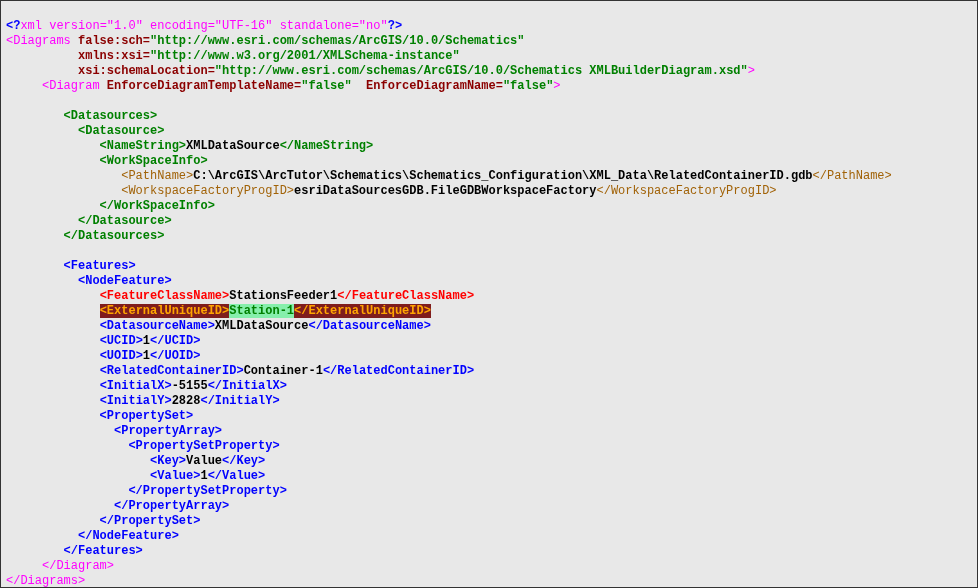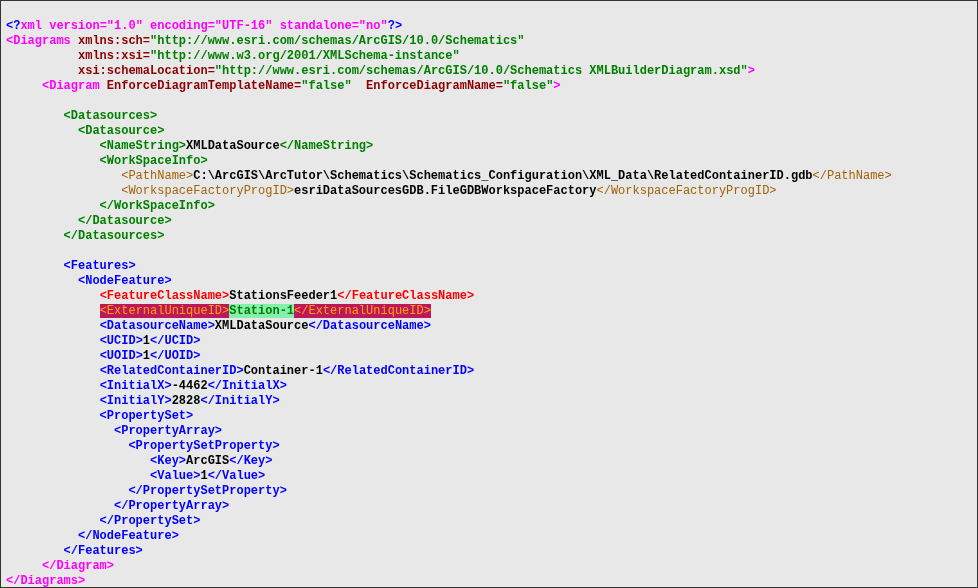--- a/index.html
+++ b/index.html
@@ -12,35 +12,35 @@
       height: 588px;
       box-sizing: border-box;
       border: 1px solid #333;
     }
     .code-container {
       padding: 3px 5px;
       line-height: 15px;
       white-space: pre;
     }
     .blue { color: #0000FF; font-weight: bold; }
-    .magenta { color: #FF00FF; font-weight: bold; }
+    .magenta { color: #FF00FF; font-weight: normal; }
     .darkred { color: #8B0000; font-weight: bold; }
     .green { color: #008000; font-weight: bold; }
     .black { color: #000000; font-weight: bold; font-family: Liberation Mono, monospace; }
     .red { color: #FF0000; font-weight: bold; }
     .brown { color: #a16207; font-weight: normal; }
-    .highlighted { color: #FFA500; background-color: #be185d; font-weight: normal; }
+    .highlighted { color: #FFA500; background-color: #7f1d1d; font-weight: bold; }
     .highlighted-txt { color: #008000; background-color: #86efac; font-weight: bold; }
   </style>
 </head>
 <body>
 
 <div class="code-container">
 <span class="blue">&lt;?</span><span class="magenta">xml</span><span class="darkred"> </span><span class="magenta">version="1.0" encoding="UTF-16" standalone="no"</span><span class="blue">?&gt;</span>
-<span class="magenta">&lt;Diagrams</span><span class="darkred"> xmlns:sch=</span><span class="green">"http://www.esri.com/schemas/ArcGIS/10.0/Schematics"</span>
+<span class="magenta">&lt;Diagrams</span><span class="darkred"> false:sch=</span><span class="green">"http://www.esri.com/schemas/ArcGIS/10.0/Schematics"</span>
 <span class="darkred">          xmlns:xsi=</span><span class="green">"http://www.w3.org/2001/XMLSchema-instance"</span>
 <span class="darkred">          xsi:schemaLocation=</span><span class="green">"http://www.esri.com/schemas/ArcGIS/10.0/Schematics XMLBuilderDiagram.xsd"</span><span class="magenta">&gt;</span>
 <span>     </span><span class="magenta">&lt;Diagram</span><span class="darkred"> EnforceDiagramTemplateName=</span><span class="green">"false"</span><span class="darkred">  EnforceDiagramName=</span><span class="green">"false"</span><span class="magenta">&gt;</span>
 
 <span class="green">        &lt;Datasources&gt;</span>
 <span class="green">          &lt;Datasource&gt;</span>
 <span class="green">             &lt;NameString&gt;</span><span class="black">XMLDataSource</span><span class="green">&lt;/NameString&gt;</span>
 <span class="green">             &lt;WorkSpaceInfo&gt;</span>
 <span>                </span><span class="brown">&lt;PathName&gt;</span><span class="black">C:\ArcGIS\ArcTutor\Schematics\Schematics_Configuration\XML_Data\RelatedContainerID.gdb</span><span class="brown">&lt;/PathName&gt;</span>
 <span>                </span><span class="brown">&lt;WorkspaceFactoryProgID&gt;</span><span class="black">esriDataSourcesGDB.FileGDBWorkspaceFactory</span><span class="brown">&lt;/WorkspaceFactoryProgID&gt;</span>
@@ -49,26 +49,26 @@
 <span class="green">        &lt;/Datasources&gt;</span>
 
 <span class="blue">        &lt;Features&gt;</span>
 <span class="blue">          &lt;NodeFeature&gt;</span>
 <span>             </span><span class="red">&lt;FeatureClassName&gt;</span><span class="black">StationsFeeder1</span><span class="red">&lt;/FeatureClassName&gt;</span>
 <span>             </span><span class="highlighted">&lt;ExternalUniqueID&gt;</span><span class="highlighted-txt">Station-1</span><span class="highlighted">&lt;/ExternalUniqueID&gt;</span>
 <span>             </span><span class="blue">&lt;DatasourceName&gt;</span><span class="black">XMLDataSource</span><span class="blue">&lt;/DatasourceName&gt;</span>
 <span>             </span><span class="blue">&lt;UCID&gt;</span><span class="black">1</span><span class="blue">&lt;/UCID&gt;</span>
 <span>             </span><span class="blue">&lt;UOID&gt;</span><span class="black">1</span><span class="blue">&lt;/UOID&gt;</span>
 <span>             </span><span class="blue">&lt;RelatedContainerID&gt;</span><span class="black">Container-1</span><span class="blue">&lt;/RelatedContainerID&gt;</span>
-<span>             </span><span class="blue">&lt;InitialX&gt;</span><span class="black">-4462</span><span class="blue">&lt;/InitialX&gt;</span>
+<span>             </span><span class="blue">&lt;InitialX&gt;</span><span class="black">-5155</span><span class="blue">&lt;/InitialX&gt;</span>
 <span>             </span><span class="blue">&lt;InitialY&gt;</span><span class="black">2828</span><span class="blue">&lt;/InitialY&gt;</span>
 <span class="blue">             &lt;PropertySet&gt;</span>
 <span class="blue">               &lt;PropertyArray&gt;</span>
 <span class="blue">                 &lt;PropertySetProperty&gt;</span>
-<span>                    </span><span class="blue">&lt;Key&gt;</span><span class="black">ArcGIS</span><span class="blue">&lt;/Key&gt;</span>
+<span>                    </span><span class="blue">&lt;Key&gt;</span><span class="black">Value</span><span class="blue">&lt;/Key&gt;</span>
 <span>                    </span><span class="blue">&lt;Value&gt;</span><span class="black">1</span><span class="blue">&lt;/Value&gt;</span>
 <span class="blue">                 &lt;/PropertySetProperty&gt;</span>
 <span class="blue">               &lt;/PropertyArray&gt;</span>
 <span class="blue">             &lt;/PropertySet&gt;</span>
 <span class="blue">          &lt;/NodeFeature&gt;</span>
 <span class="blue">        &lt;/Features&gt;</span>
 <span class="magenta">     &lt;/Diagram&gt;</span>
 <span class="magenta">&lt;/Diagrams&gt;</span>
 </div>
 

